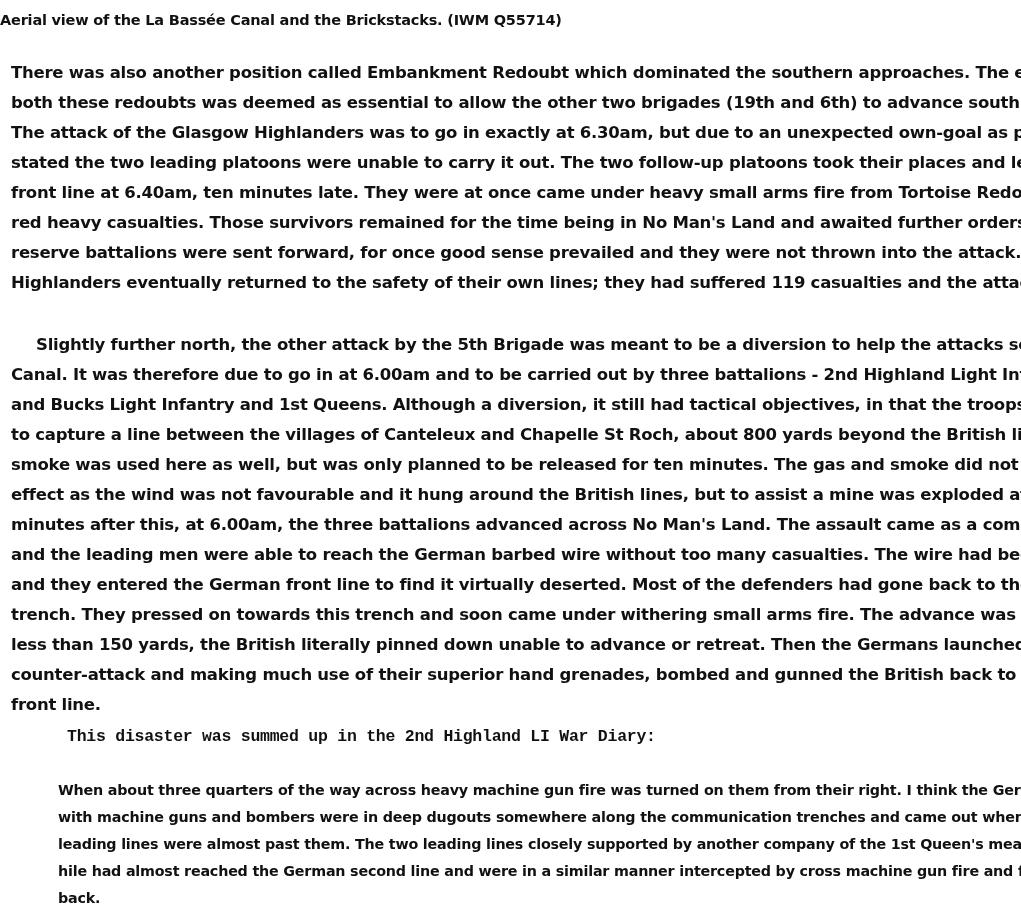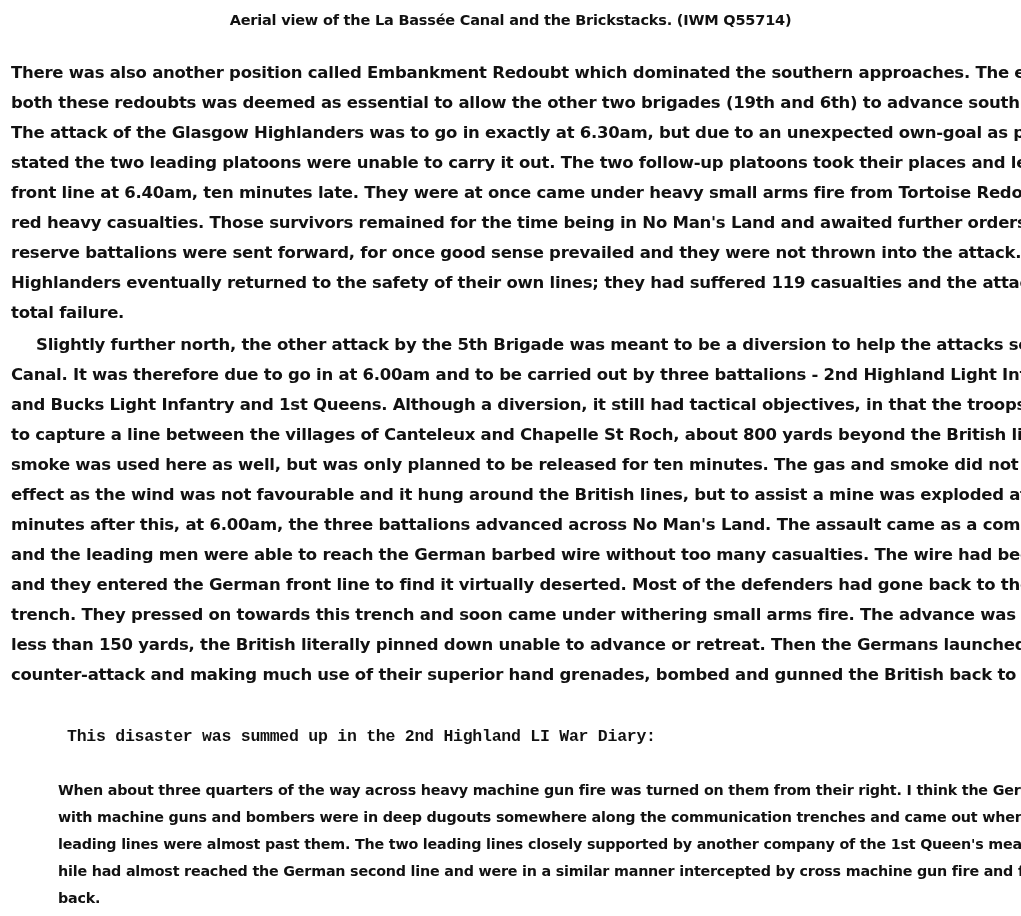--- a/index.html
+++ b/index.html
@@ -14,21 +14,21 @@
       position: relative;
       color: #111111;
       font-family: "DejaVu Sans", "Liberation Sans", sans-serif;
       font-weight: bold;
     }
     .caption {
       position: absolute;
       top: 10px;
       left: 0;
       width: 1021px;
-      text-align: center;
+      text-align: left;
       font-size: 14.5px;
       line-height: 20px;
       letter-spacing: -0.2px;
     }
     .body-text {
       position: absolute;
       left: 11px;
       width: 1005px;
       font-size: 16.5px;
       letter-spacing: -0.25px;
@@ -64,36 +64,36 @@
 
 <div class="body-text para1">
   <span class="line">There was also another position called Embankment Redoubt which dominated the southern approaches. The elimination of</span>
   <span class="line">both these redoubts was deemed as essential to allow the other two brigades (19th and 6th) to advance south of the Canal.</span>
   <span class="line">The attack of the Glasgow Highlanders was to go in exactly at 6.30am, but due to an unexpected own-goal as previously</span>
   <span class="line">stated the two leading platoons were unable to carry it out. The two follow-up platoons took their places and left the British</span>
   <span class="line">front line at 6.40am, ten minutes late. They were at once came under heavy small arms fire from Tortoise Redoubt and suffe-</span>
   <span class="line">red heavy casualties. Those survivors remained for the time being in No Man's Land and awaited further orders. Although the</span>
   <span class="line">reserve battalions were sent forward, for once good sense prevailed and they were not thrown into the attack. The Glasgow</span>
   <span class="line">Highlanders eventually returned to the safety of their own lines; they had suffered 119 casualties and the attack here was a</span>
-  <span class="line">total failure.</span>
 </div>
 
 <div class="body-text para2">
   <span class="line indent-1">Slightly further north, the other attack by the 5th Brigade was meant to be a diversion to help the attacks south of the</span>
   <span class="line">Canal. It was therefore due to go in at 6.00am and to be carried out by three battalions - 2nd Highland Light Infantry, 2nd Ox</span>
   <span class="line">and Bucks Light Infantry and 1st Queens. Although a diversion, it still had tactical objectives, in that the troops were meant</span>
   <span class="line">to capture a line between the villages of Canteleux and Chapelle St Roch, about 800 yards beyond the British lines. Gas and</span>
   <span class="line">smoke was used here as well, but was only planned to be released for ten minutes. The gas and smoke did not have a great</span>
   <span class="line">effect as the wind was not favourable and it hung around the British lines, but to assist a mine was exploded at 5.58am. Two</span>
   <span class="line">minutes after this, at 6.00am, the three battalions advanced across No Man's Land. The assault came as a complete surprise</span>
   <span class="line">and the leading men were able to reach the German barbed wire without too many casualties. The wire had been well cut</span>
   <span class="line">and they entered the German front line to find it virtually deserted. Most of the defenders had gone back to their second line</span>
   <span class="line">trench. They pressed on towards this trench and soon came under withering small arms fire. The advance was halted after</span>
   <span class="line">less than 150 yards, the British literally pinned down unable to advance or retreat. Then the Germans launched their usual</span>
   <span class="line">counter-attack and making much use of their superior hand grenades, bombed and gunned the British back to their original</span>
+  <span class="line">front line.</span>
 </div>
 
 <div class="body-text para3">
   <span class="line indent-2">This disaster was summed up in the 2nd Highland LI War Diary:</span>
 </div>
 
 <blockquote class="quote" style="margin:0;">
   <span class="line">When about three quarters of the way across heavy machine gun fire was turned on them from their right. I think the Germans</span>
   <span class="line">with machine guns and bombers were in deep dugouts somewhere along the communication trenches and came out when our</span>
   <span class="line">leading lines were almost past them. The two leading lines closely supported by another company of the 1st Queen's meanw-</span>

